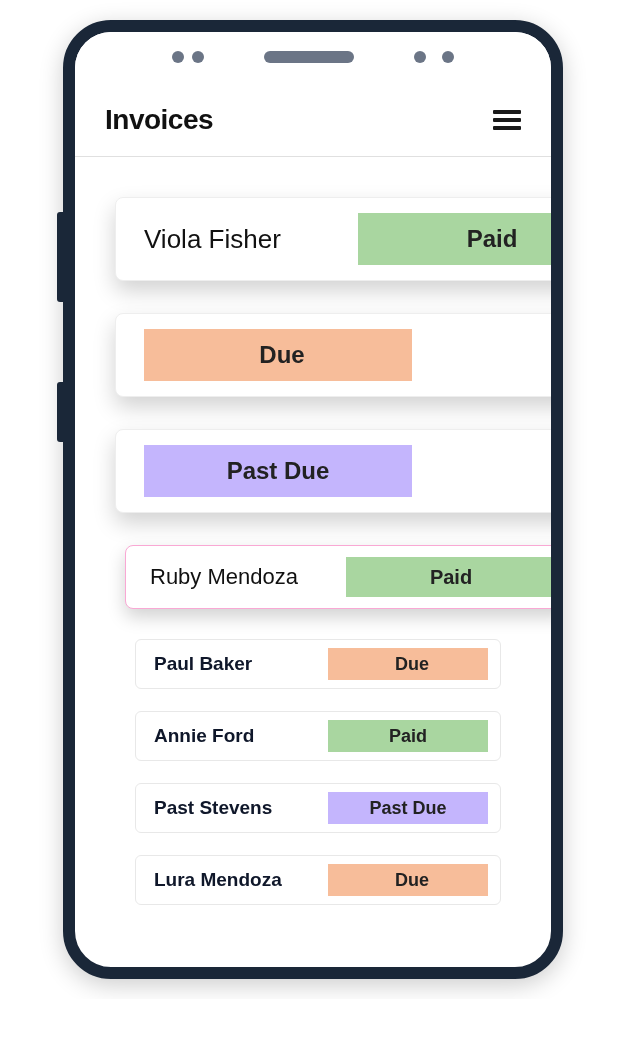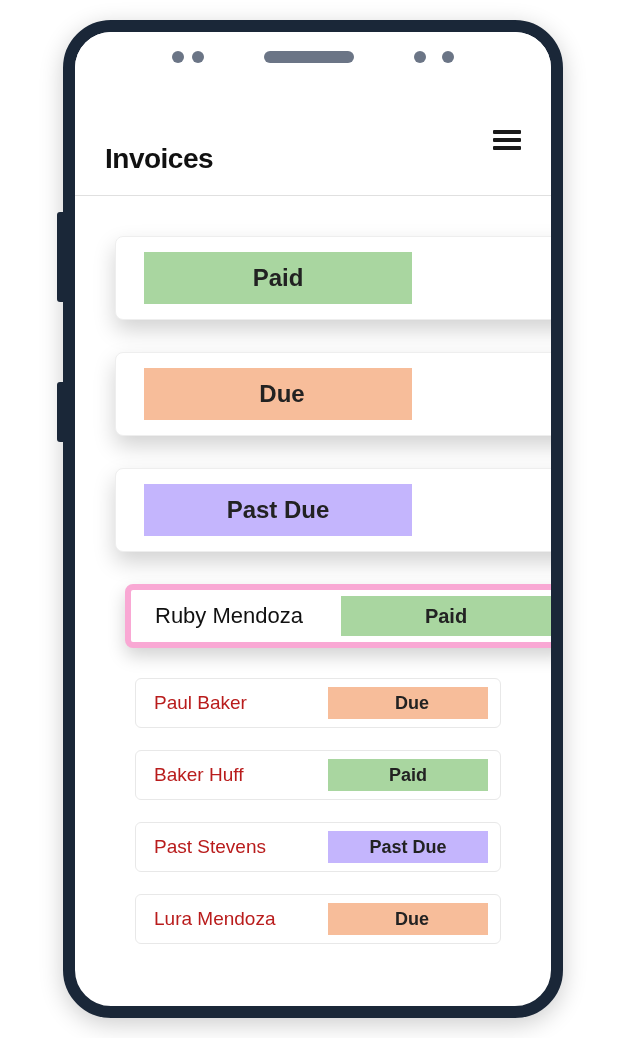--- a/index.html
+++ b/index.html
@@ -77,21 +77,20 @@
       align-items: center;
       padding: 22px 30px 20px 30px;
       border-bottom: 1px solid #e0e0e0;
       background: #ffffff;
     }
     .header-title {
       font-size: 28px;
       font-weight: 900;
       color: #111111;
       letter-spacing: -0.5px;
-      margin-top: 39px;
     }
     .menu-icon {
       display: flex;
       flex-direction: column;
       gap: 4px;
       cursor: pointer;
     }
     .menu-line {
       width: 28px;
       height: 4px;
@@ -119,21 +118,21 @@
       border-radius: 8px;
       border: 1px solid #eeeeee;
       box-shadow: 0 10px 22px rgba(0,0,0,0.18);
     }
     .invoice-row.medium {
       margin-left: 50px;
       margin-right: -20px;
       height: 64px;
       padding: 0 14px 0 24px;
       border-radius: 8px;
-      border: 6px solid #f9a8d4;
+      border: 1px solid #f9a8d4;
       box-shadow: 0 8px 18px rgba(0,0,0,0.18);
       margin-bottom: 30px;
     }
     .invoice-row.small {
       margin-left: 60px;
       margin-right: 50px;
       height: 50px;
       padding: 0 12px 0 18px;
       border-radius: 6px;
       border: 1px solid #e8e8e8;
@@ -145,22 +144,22 @@
       font-weight: 400;
       color: #111111;
     }
     .invoice-row.medium .name {
       font-size: 22px;
       font-weight: 400;
       color: #111111;
     }
     .invoice-row.small .name {
       font-size: 19px;
-      font-weight: 400;
-      color: #b91c1c;
+      font-weight: 700;
+      color: #0f172a;
     }
     .status-badge {
       display: flex;
       align-items: center;
       justify-content: center;
       font-weight: 700;
       color: #222222;
       border-radius: 0;
     }
     .invoice-row.large .status-badge {
@@ -213,20 +212,21 @@
     <div class="menu-icon">
       <div class="menu-line"></div>
       <div class="menu-line"></div>
       <div class="menu-line"></div>
     </div>
   </div>
 
   <div class="content">
 
     <div class="invoice-row large">
+      <div class="name">Viola Fisher</div>
       <div class="status-badge status-paid">Paid</div>
     </div>
 
     <div class="invoice-row large">
       <div class="status-badge status-due">Due</div>
     </div>
 
     <div class="invoice-row large">
       <div class="status-badge status-pastdue">Past Due</div>
     </div>
@@ -235,21 +235,21 @@
       <div class="name">Ruby Mendoza</div>
       <div class="status-badge status-paid">Paid</div>
     </div>
 
     <div class="invoice-row small">
       <div class="name">Paul Baker</div>
       <div class="status-badge status-due">Due</div>
     </div>
 
     <div class="invoice-row small">
-      <div class="name">Baker Huff</div>
+      <div class="name">Annie Ford</div>
       <div class="status-badge status-paid">Paid</div>
     </div>
 
     <div class="invoice-row small">
       <div class="name">Past Stevens</div>
       <div class="status-badge status-pastdue">Past Due</div>
     </div>
 
     <div class="invoice-row small">
       <div class="name">Lura Mendoza</div>

